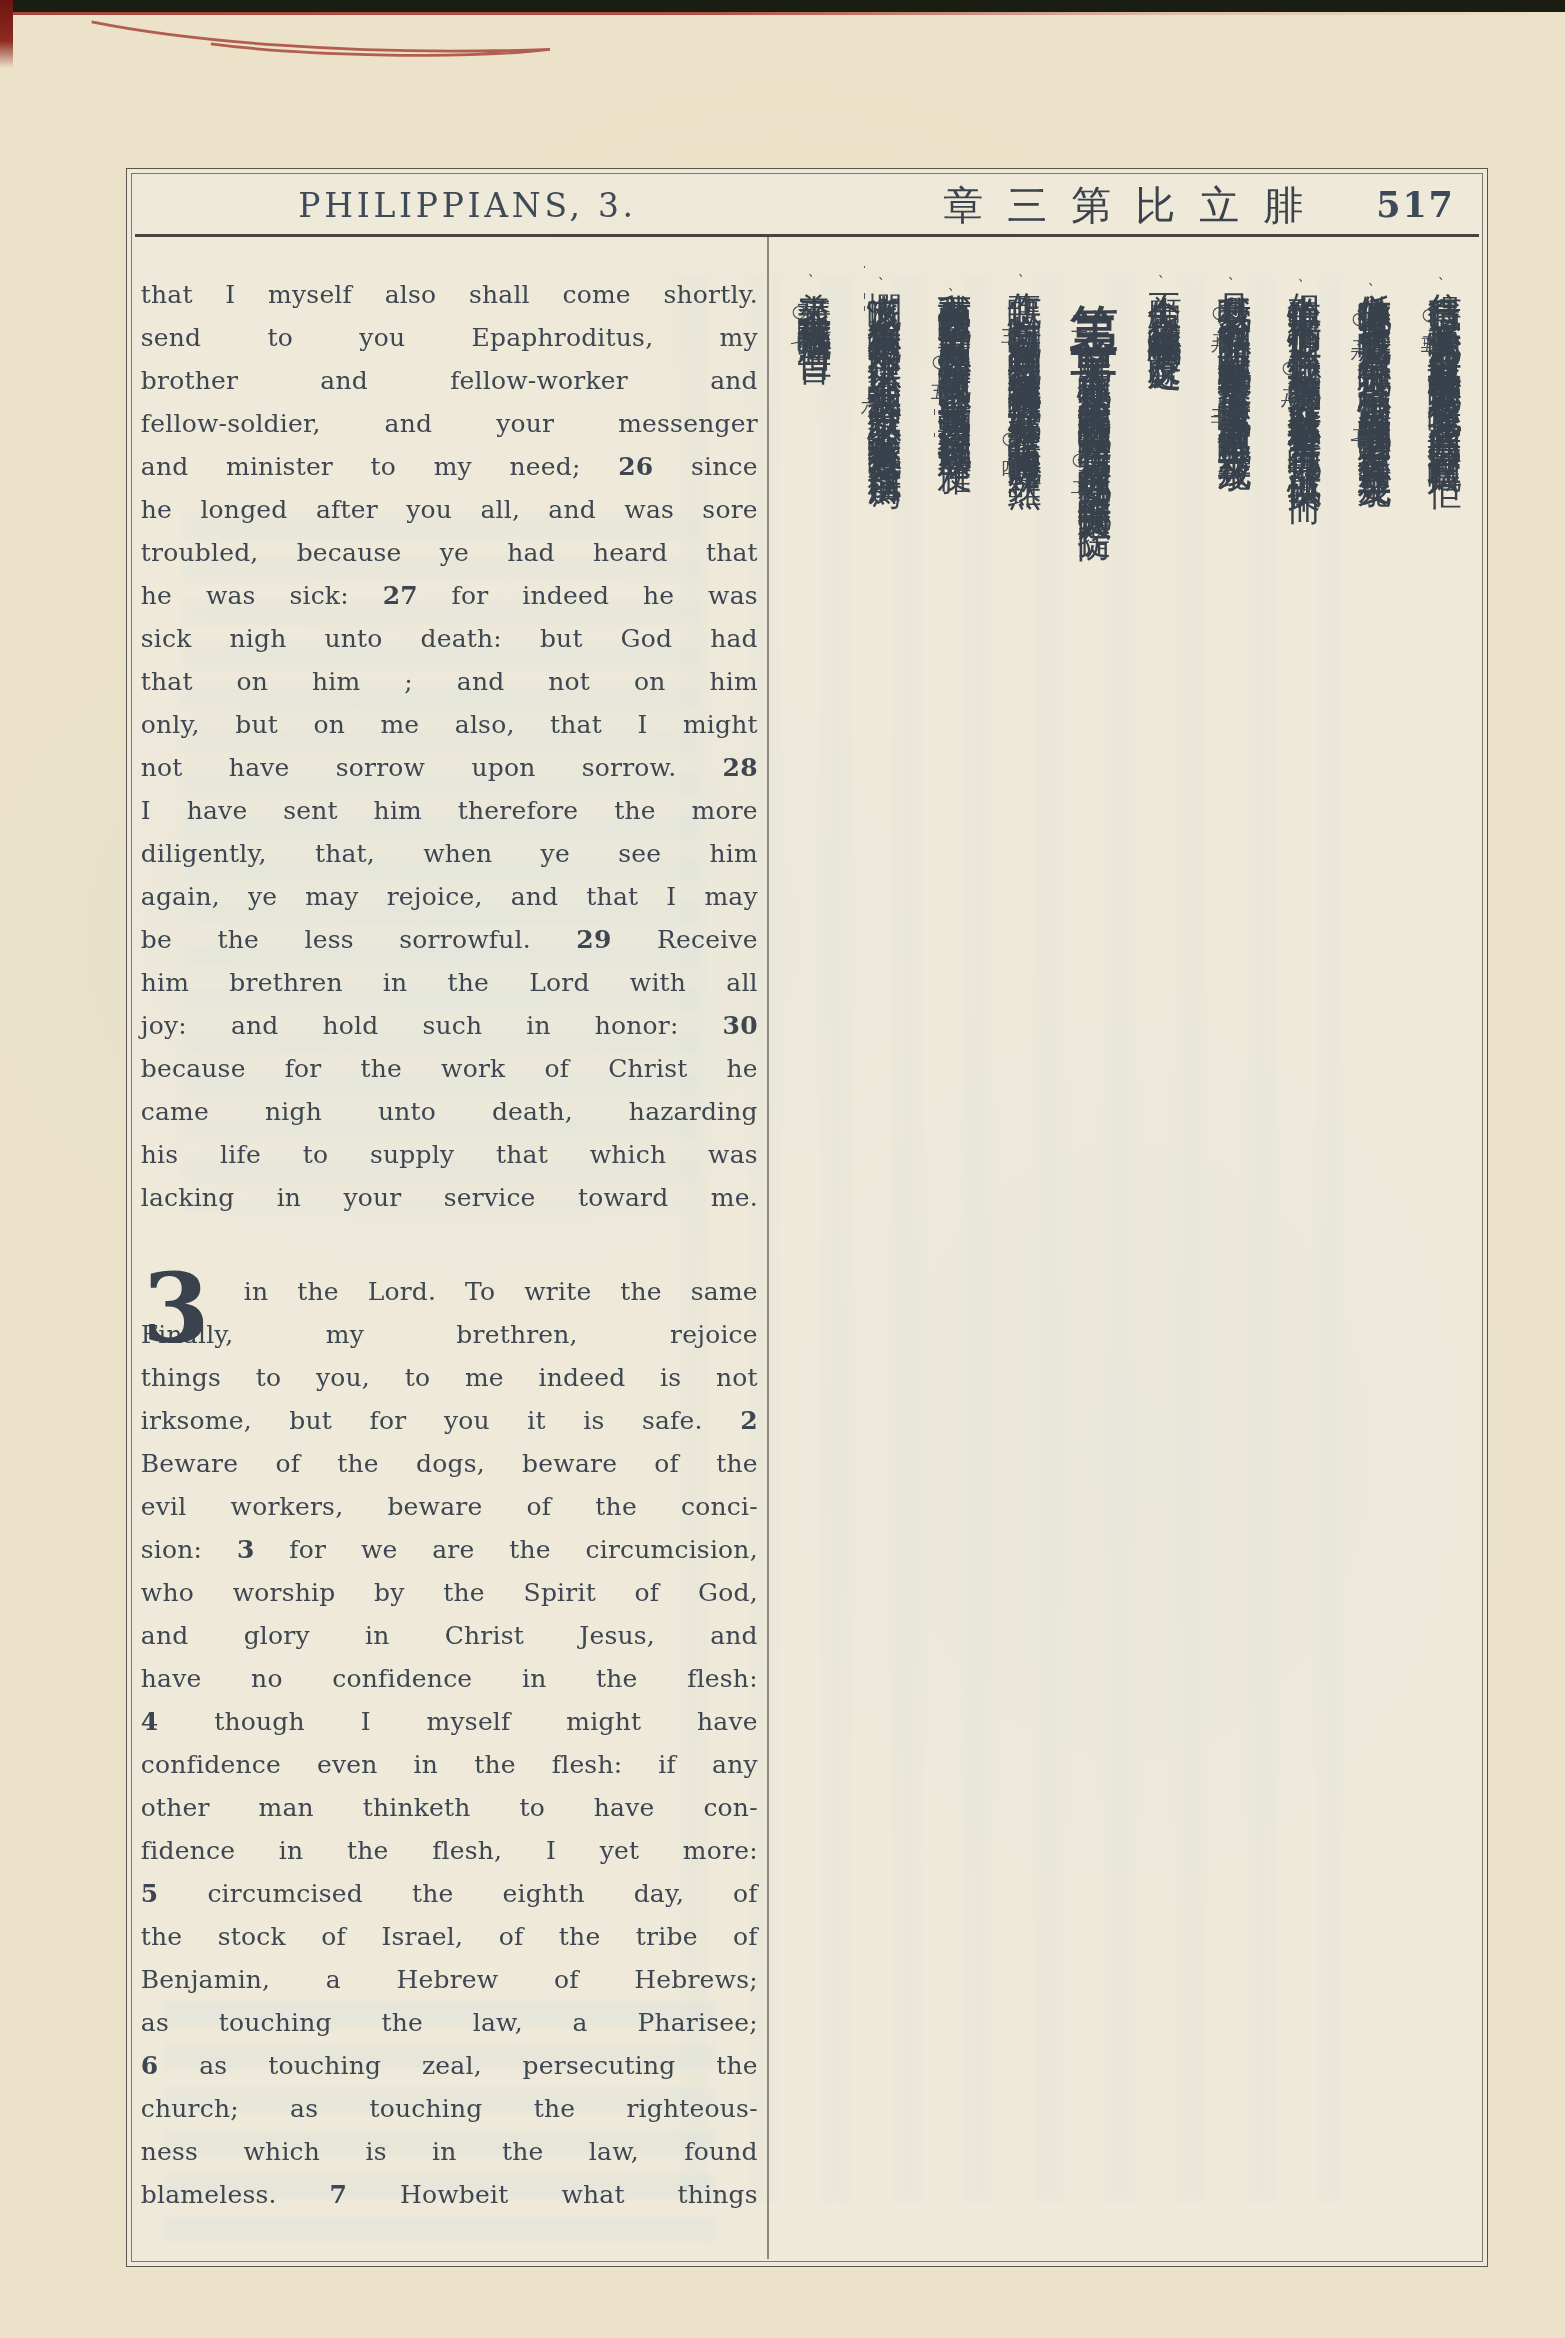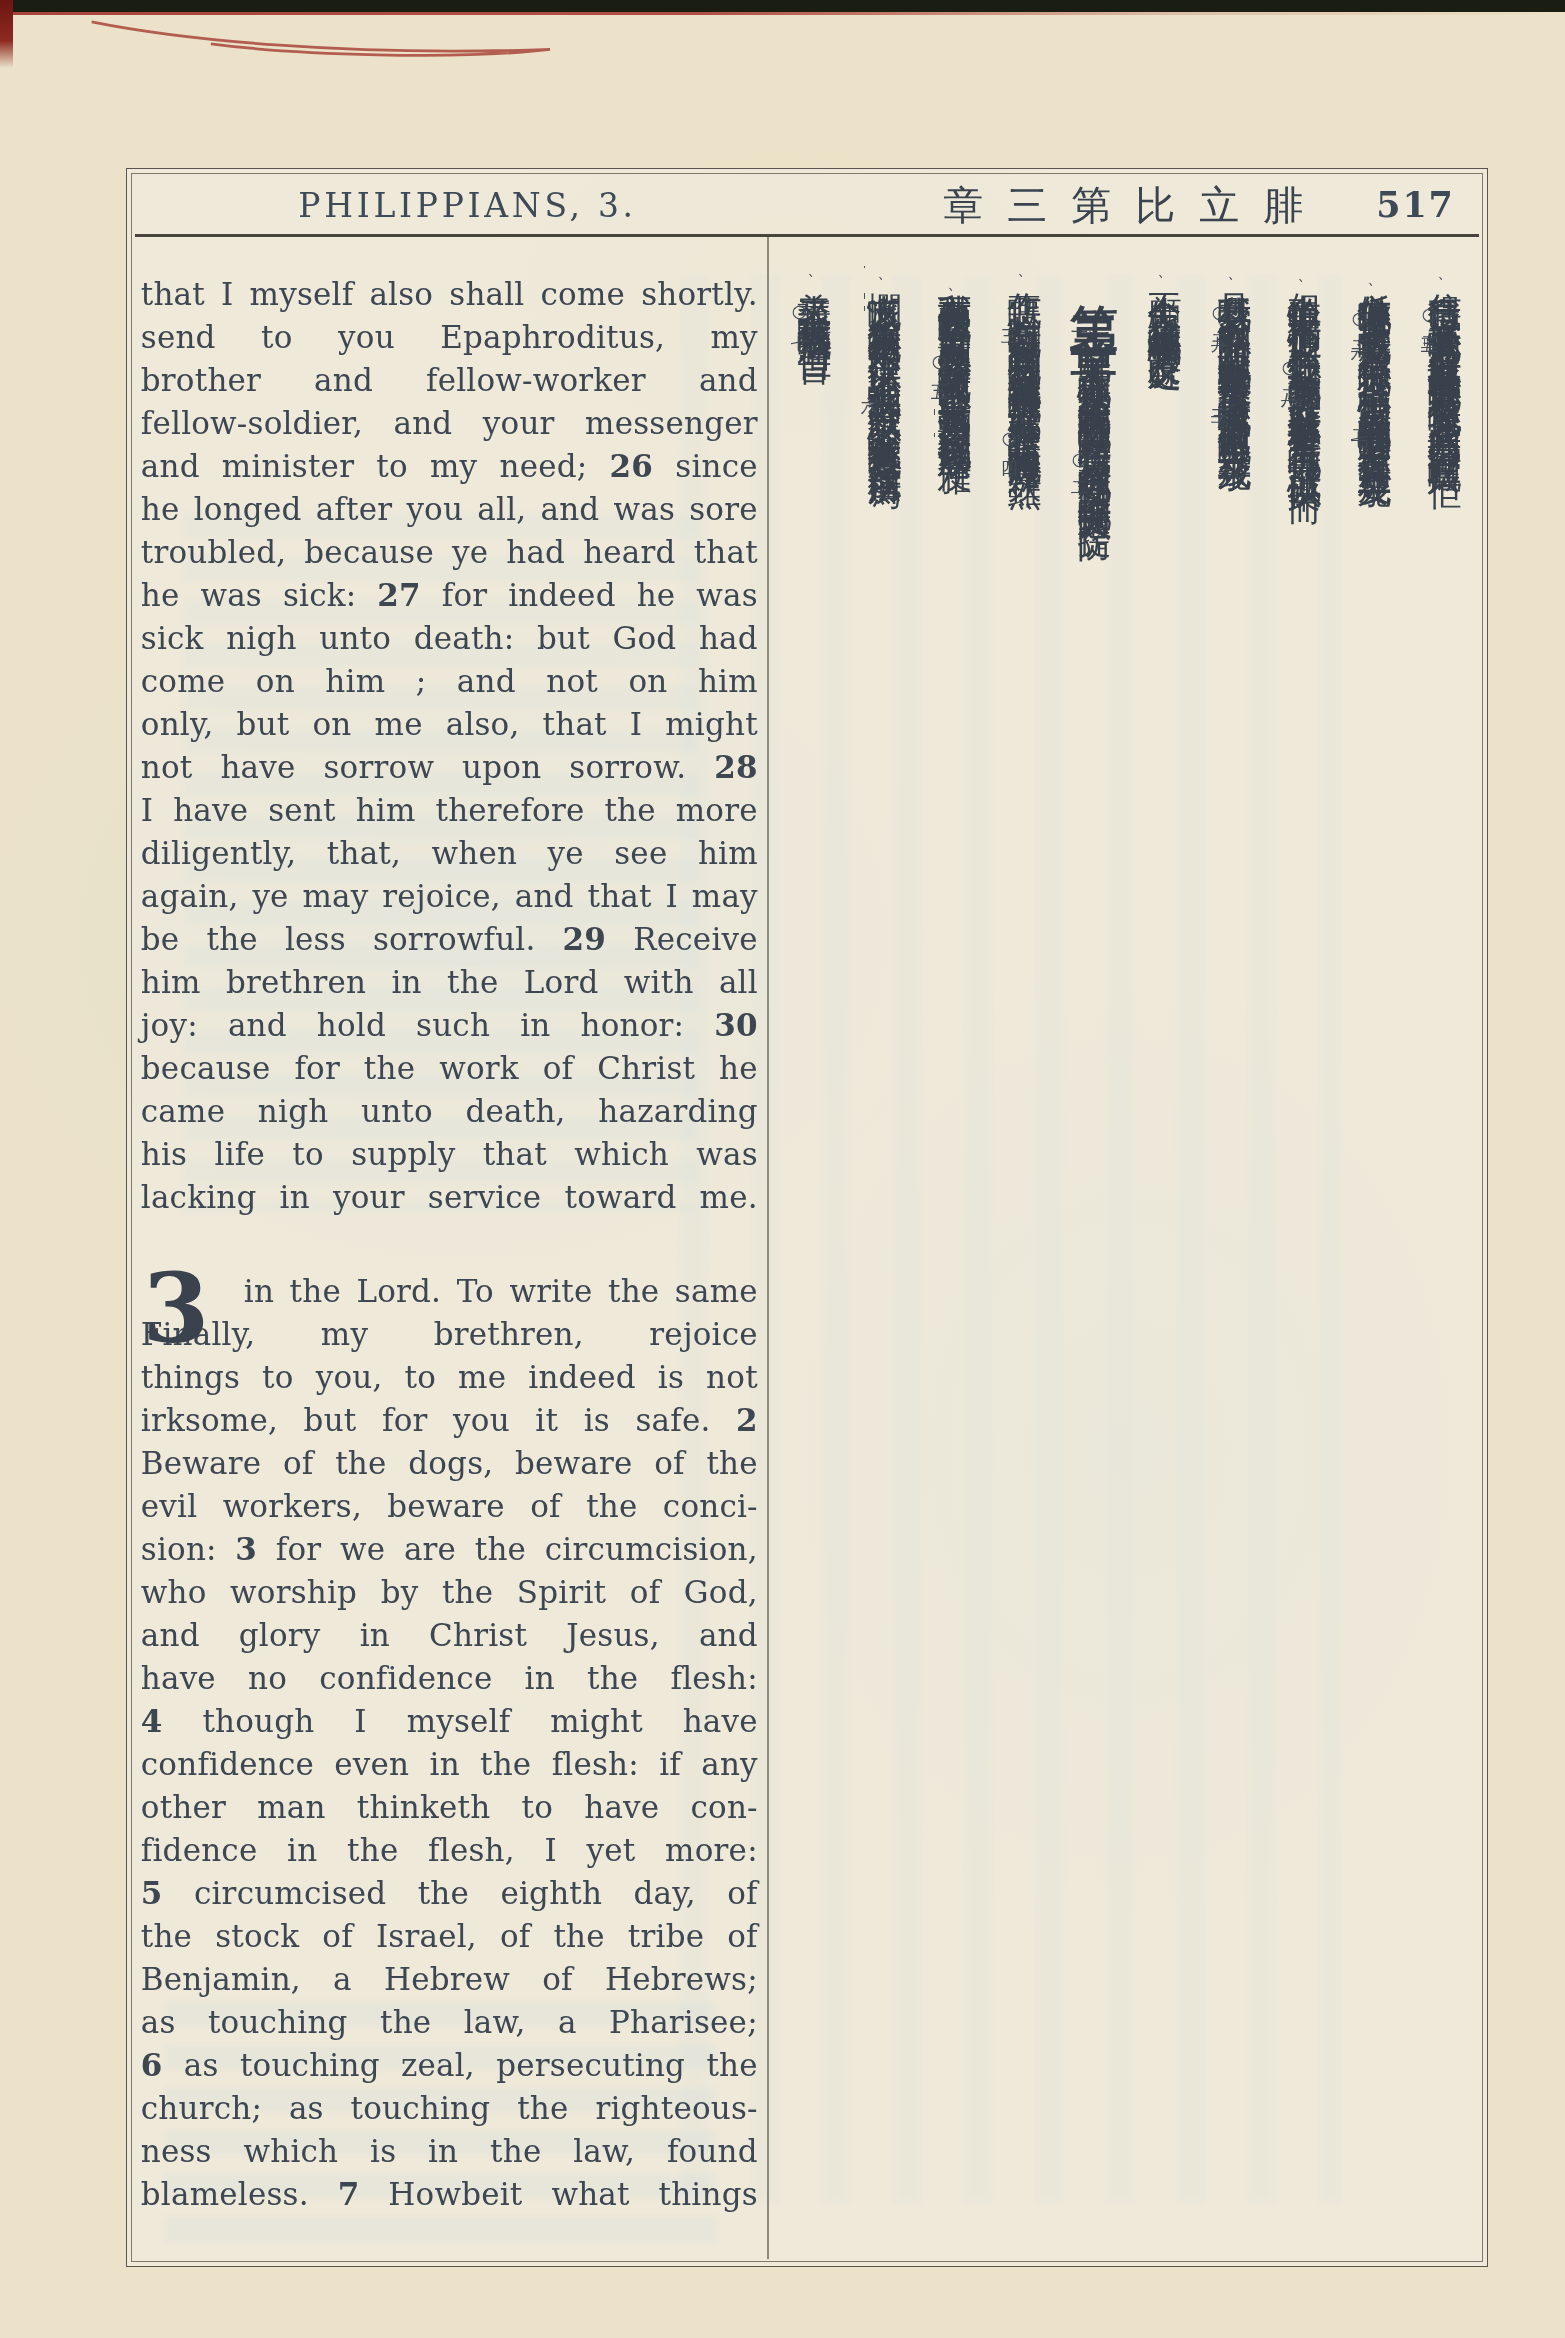--- a/index.html
+++ b/index.html
@@ -32,21 +32,21 @@
     border-bottom:3.7px solid #46443c;color:#3c4550;}
   .rh-en{position:absolute;left:163px;top:11px;font-size:33px;letter-spacing:3.7px;font-weight:normal;color:#3e4a57;}
   .rh-zh{position:absolute;left:808px;top:3.7px;font-size:40px;letter-spacing:24px;
     font-family:"DejaVu Sans","Liberation Sans",sans-serif;color:#3a434e;}
   .rh-num{position:absolute;right:24px;top:9.2px;font-size:35px;letter-spacing:1.8px;color:#3e4a57;font-weight:bold;}
 
   .divider{position:absolute;left:640px;top:68px;bottom:7.3px;width:1.8px;background:#8d8a7b;}
 
   
   .en-col{position:absolute;left:13.8px;top:104px;width:617px;color:#3d4651;}
-  .en-line{display:block;width:100%;height:43px;font-size:31px;line-height:43px;
+  .en-line{display:block;width:100%;height:43px;font-size:25px;line-height:43px;
     text-align:justify;text-align-last:justify;white-space:nowrap;
     text-justify:inter-word;letter-spacing:0.2px;}
   .en-line b{font-weight:bold;}
   .para2{margin-top:51px;position:relative;}
   .para2 .en-line:nth-child(1){padding-left:163px;width:454px;}
   .para2 .en-line:nth-child(2){padding-left:103px;width:514px;}
   .dropcap{position:absolute;left:1.8px;top:-5.5px;font-size:96px;line-height:88px;font-weight:bold;color:#39424d;}
 
   
   .zh-area{position:absolute;left:650px;top:97px;width:703px;height:1993px;
@@ -99,21 +99,21 @@
         <div class="para">
           <div class="en-line">that I myself also shall come shortly.</div>
           <div class="en-line">send to you Epaphroditus, my</div>
           <div class="en-line">brother and fellow-worker and</div>
           <div class="en-line">fellow-soldier, and your messenger</div>
           <div class="en-line">and minister to my need; <b>26</b> since</div>
           <div class="en-line">he longed after you all, and was sore</div>
           <div class="en-line">troubled, because ye had heard that</div>
           <div class="en-line">he was sick: <b>27</b> for indeed he was</div>
           <div class="en-line">sick nigh unto death: but God had</div>
-          <div class="en-line">come on him ; and not on him</div>
+          <div class="en-line">that on him ; and not on him</div>
           <div class="en-line">only, but on me also, that I might</div>
           <div class="en-line">not have sorrow upon sorrow. <b>28</b></div>
           <div class="en-line">I have sent him therefore the more</div>
           <div class="en-line">diligently, that, when ye see him</div>
           <div class="en-line">again, ye may rejoice, and that I may</div>
           <div class="en-line">be the less sorrowful. <b>29</b> Receive</div>
           <div class="en-line">him brethren in the Lord with all</div>
           <div class="en-line">joy: and hold such in honor: <b>30</b></div>
           <div class="en-line">because for the work of Christ he</div>
           <div class="en-line">came nigh unto death, hazarding</div>

